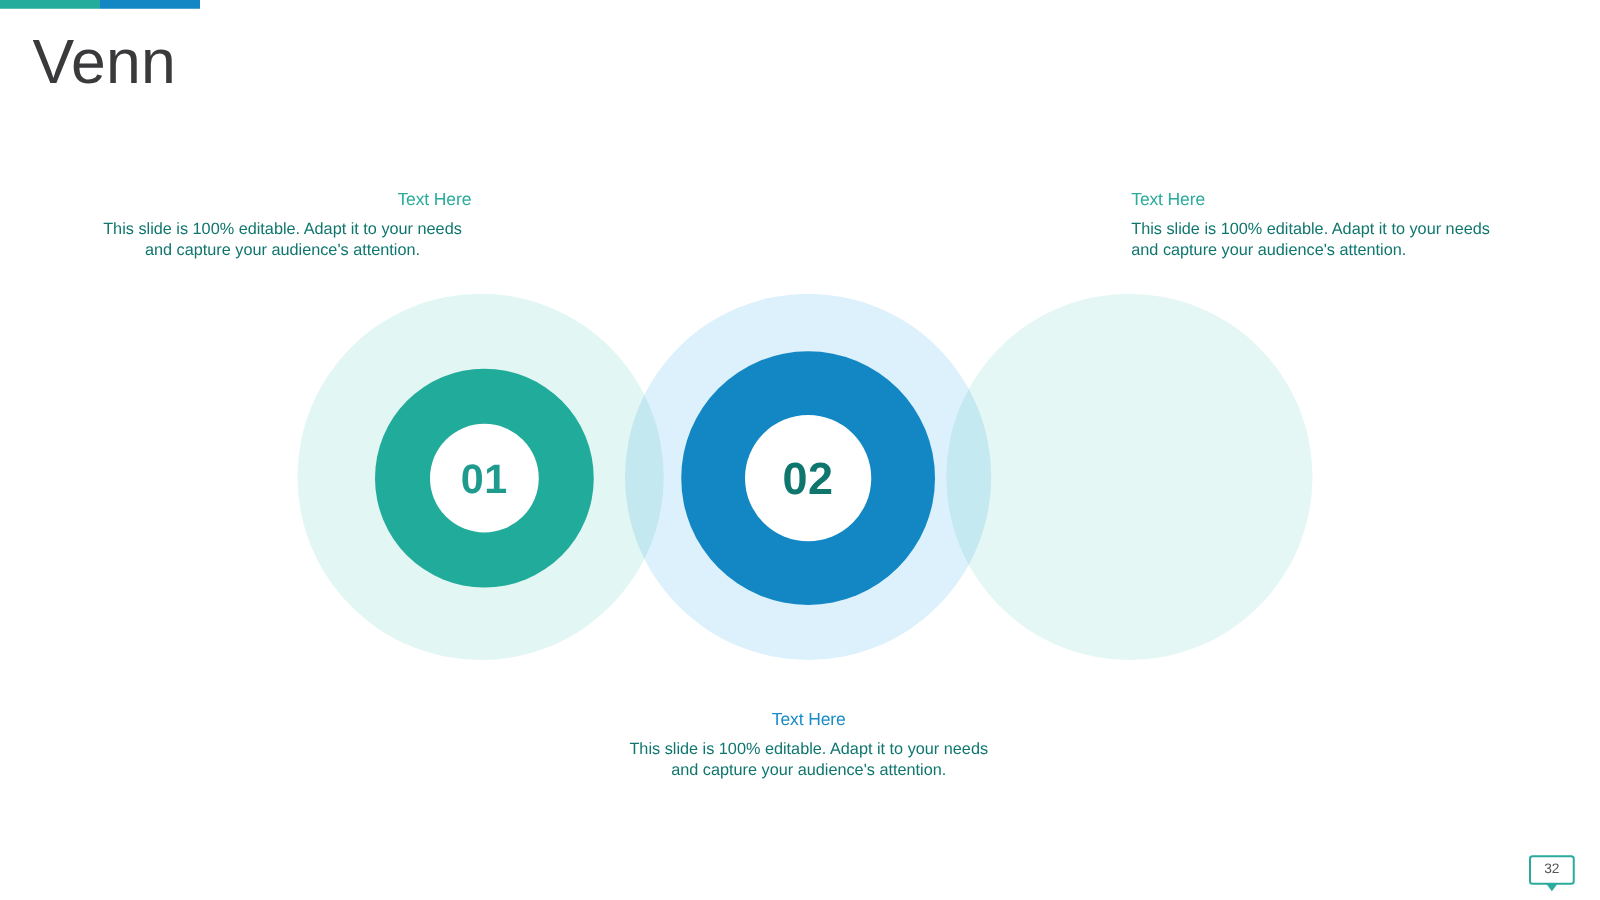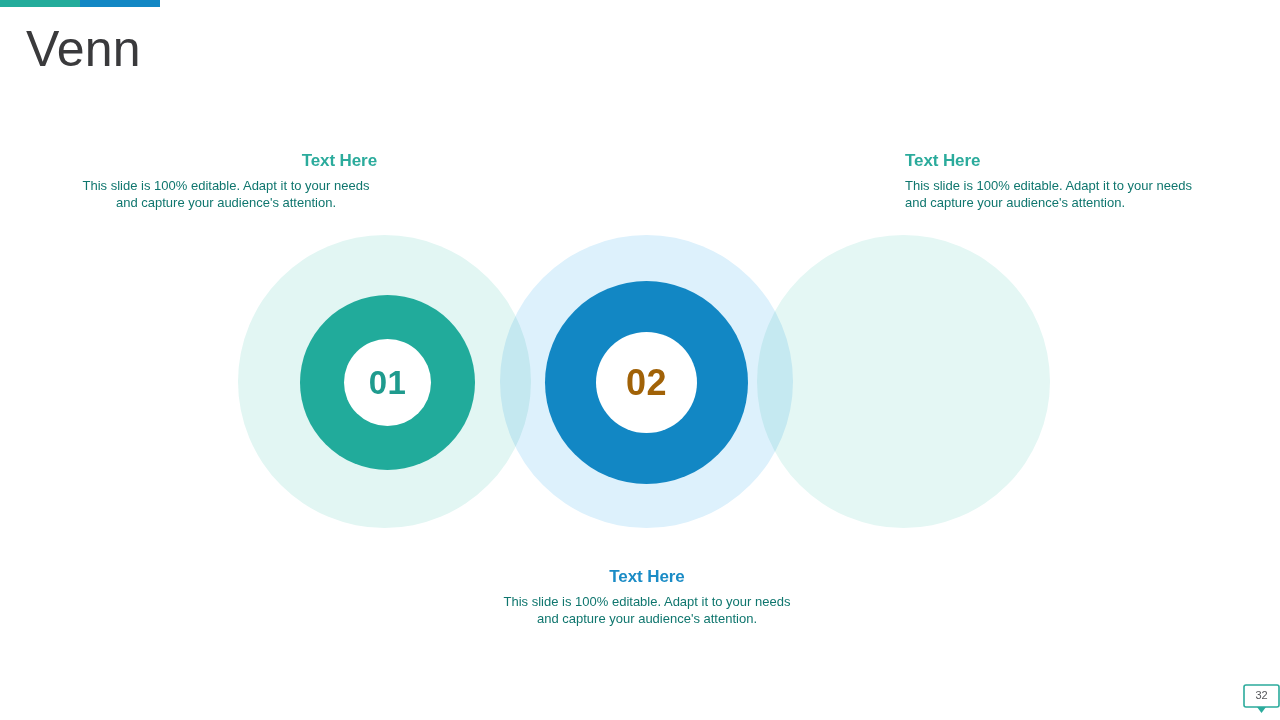--- a/index.html
+++ b/index.html
@@ -120,38 +120,38 @@
   }
   #ring-1 .num { color: #1f9b8e; }
 
   #ring-2 {
     left: 545px;
     top: 281px;
     width: 203px;
     height: 203px;
     background: #1287c4;
   }
-  #ring-2 .num { color: #a16207; font-size: 36px; }
+  #ring-2 .num { color: #0f766e; font-size: 36px; }
 
   #ring-3 {
     left: 817px;
     top: 295px;
     width: 175px;
     height: 175px;
     background: #21ab9b;
   }
   #ring-3 .num { color: #1f9b8e; }
 
   
   .text-block {
     position: absolute;
   }
   .text-block .heading {
-    font-size: 17px;
-    font-weight: bold;
+    font-size: 14px;
+    font-weight: normal;
     letter-spacing: -0.1px;
     margin: 0 0 9px 0;
     line-height: 1;
   }
   .text-block .body {
     font-size: 13px;
     color: #0f766e;
     line-height: 1.27;
     margin: 0;
   }
@@ -176,21 +176,21 @@
     left: 496px;
     top: 568px;
     width: 302px;
     text-align: center;
   }
   #block-2 .heading { color: #1b8cc6; text-align: center; }
 
   
   #page-badge {
     position: absolute;
-    right: 0;
+    right: 20px;
     bottom: 6px;
     width: 37px;
     height: 30px;
   }
   #page-badge svg { display: block; }
   #page-badge .pagenum {
     position: absolute;
     left: 0;
     top: 0;
     width: 37px;

